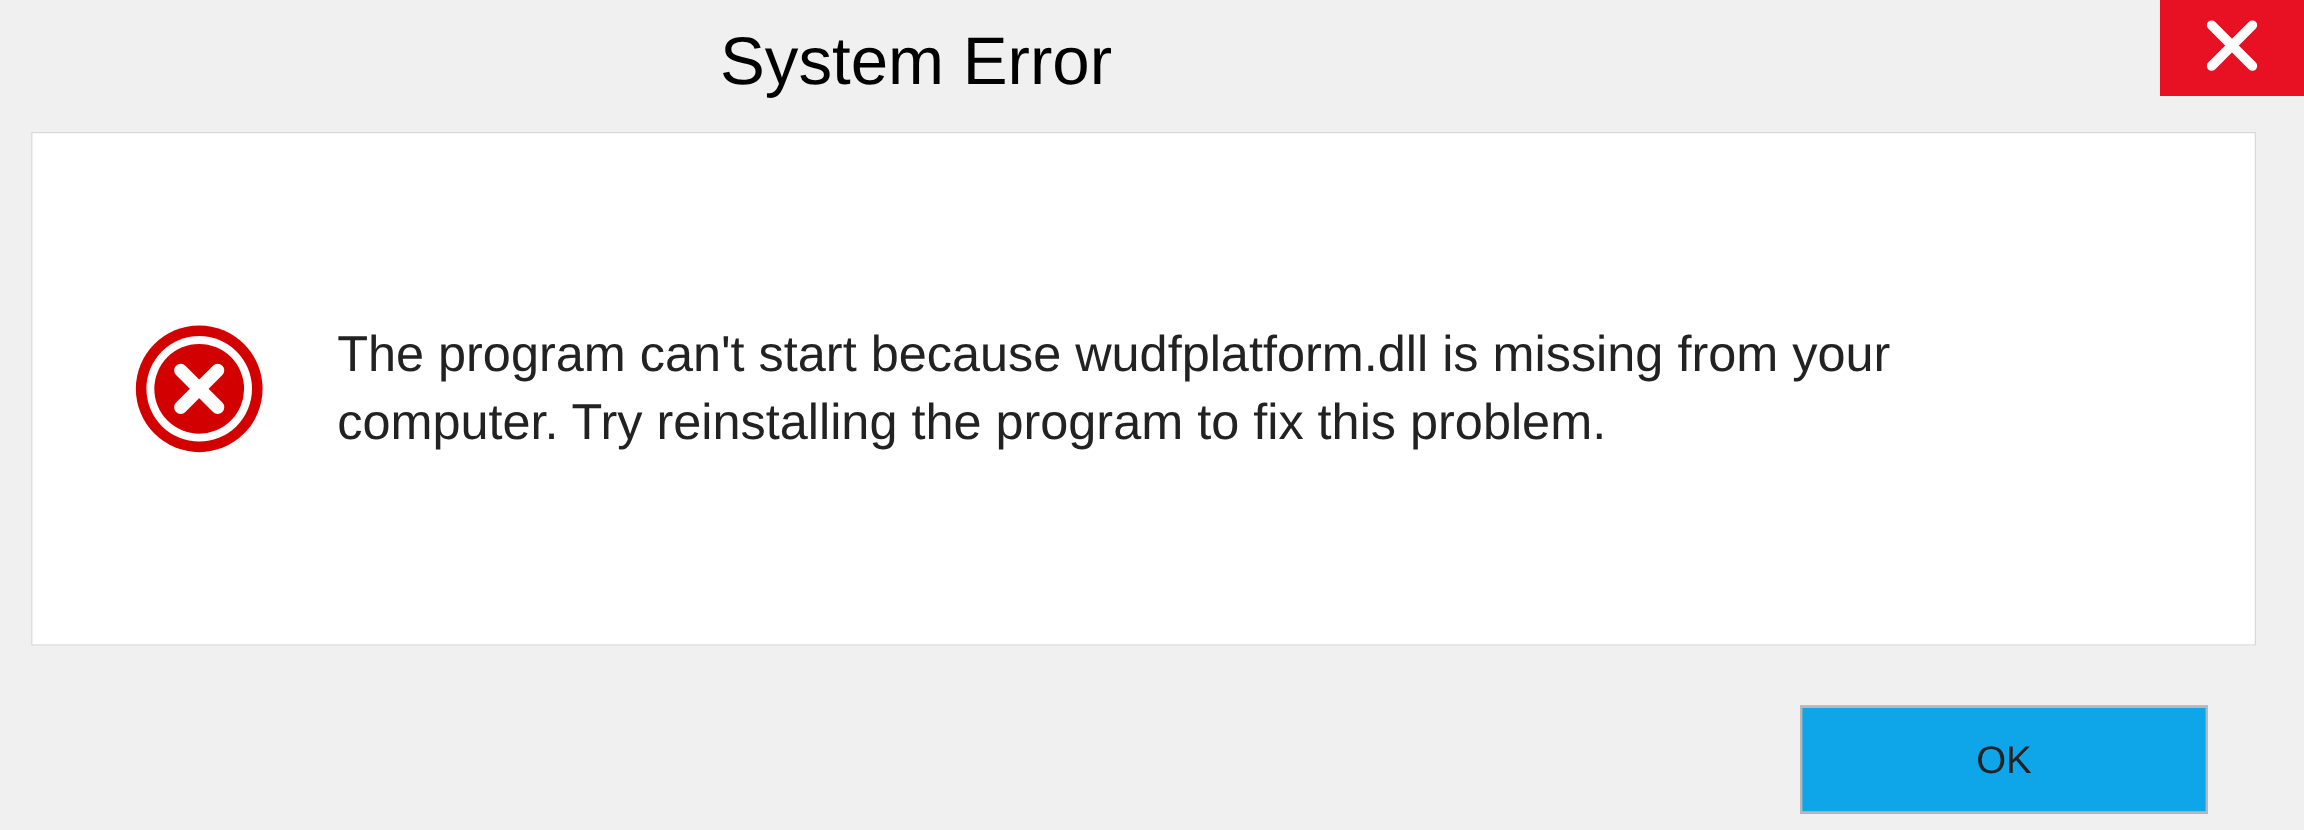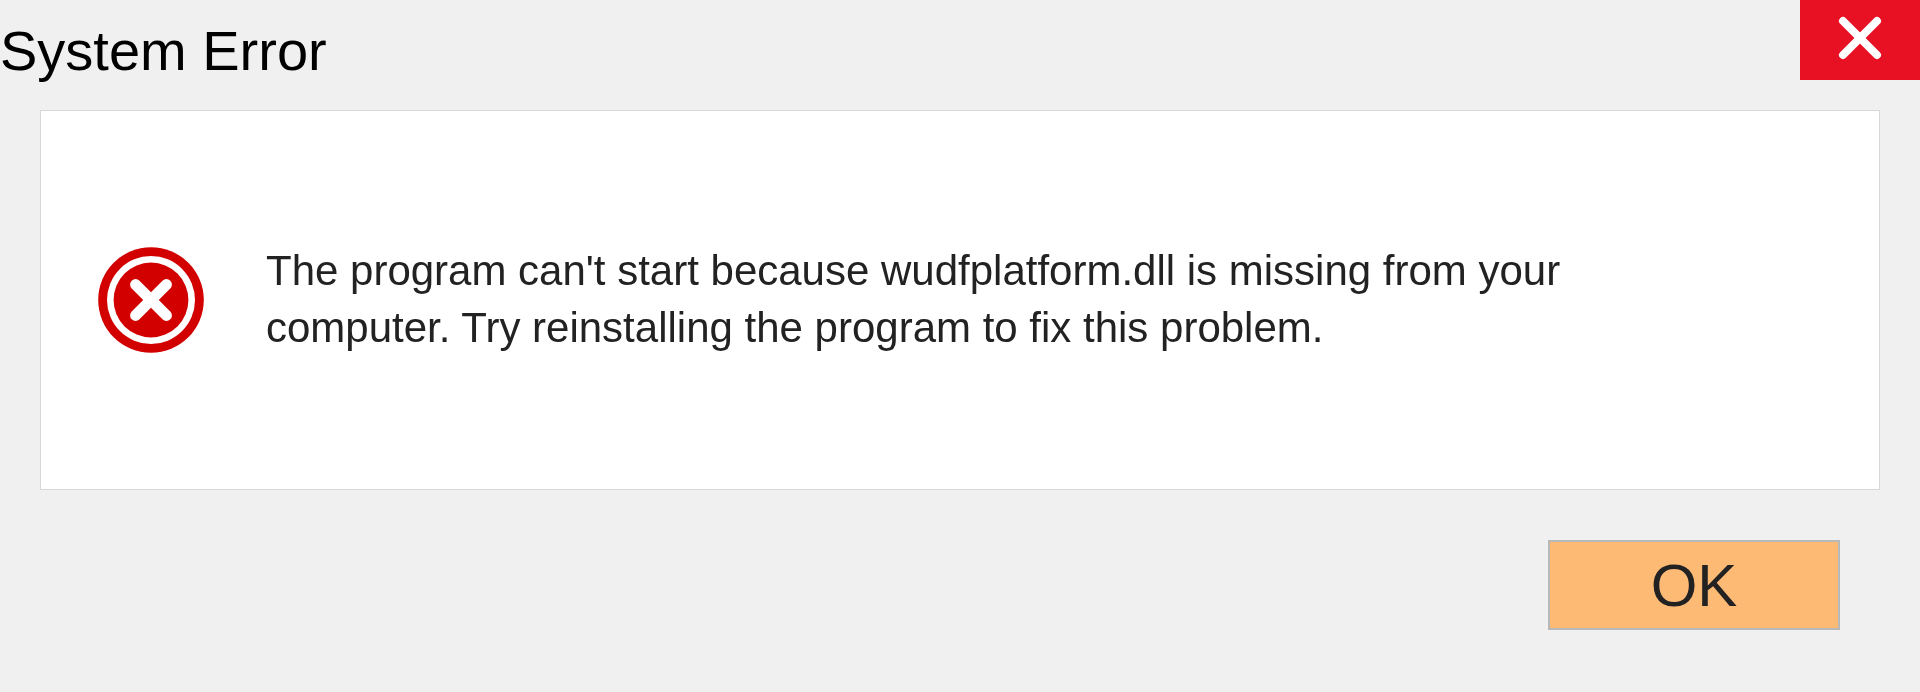--- a/index.html
+++ b/index.html
@@ -13,20 +13,21 @@
       width: 1920px;
       height: 692px;
       position: relative;
       overflow: hidden;
     }
     .titlebar {
       height: 100px;
       display: flex;
       align-items: center;
       position: relative;
+      padding-left: 600px;
     }
     .title {
       font-size: 56px;
       font-weight: 400;
       color: #000;
     }
     .close-btn {
       position: absolute;
       top: 0;
       right: 0;
@@ -36,27 +37,27 @@
       display: flex;
       align-items: center;
       justify-content: center;
       cursor: pointer;
     }
     .close-btn svg {
       width: 50px;
       height: 50px;
     }
     .content-box {
-      margin: 10px 40px 0 40px;
+      margin: 10px 40px 0 26px;
       background: #fff;
       border: 1px solid #d8d8d8;
-      height: 380px;
+      height: 428px;
       display: flex;
       align-items: center;
-      padding: 0 55px;
+      padding: 0 84px;
     }
     .error-icon {
       width: 110px;
       height: 110px;
       flex-shrink: 0;
       margin-right: 60px;
     }
     .error-icon svg {
       width: 100%;
       height: 100%;
@@ -81,25 +82,25 @@
       position: absolute;
       left: 50%;
       transform: translateX(-50%);
       font-size: 60px;
       font-weight: 800;
       letter-spacing: 1px;
       color: #d30000;
       font-family: Arial, sans-serif;
     }
     .ok-btn {
-      width: 292px;
+      width: 340px;
       height: 90px;
-      background: #fdba74;
+      background: #0ea5e9;
       border: 2px solid #b8b8b8;
-      font-size: 60px;
+      font-size: 32px;
       font-weight: 400;
       color: #222;
       display: flex;
       align-items: center;
       justify-content: center;
       cursor: pointer;
       font-family: inherit;
     }
   </style>
 </head>

